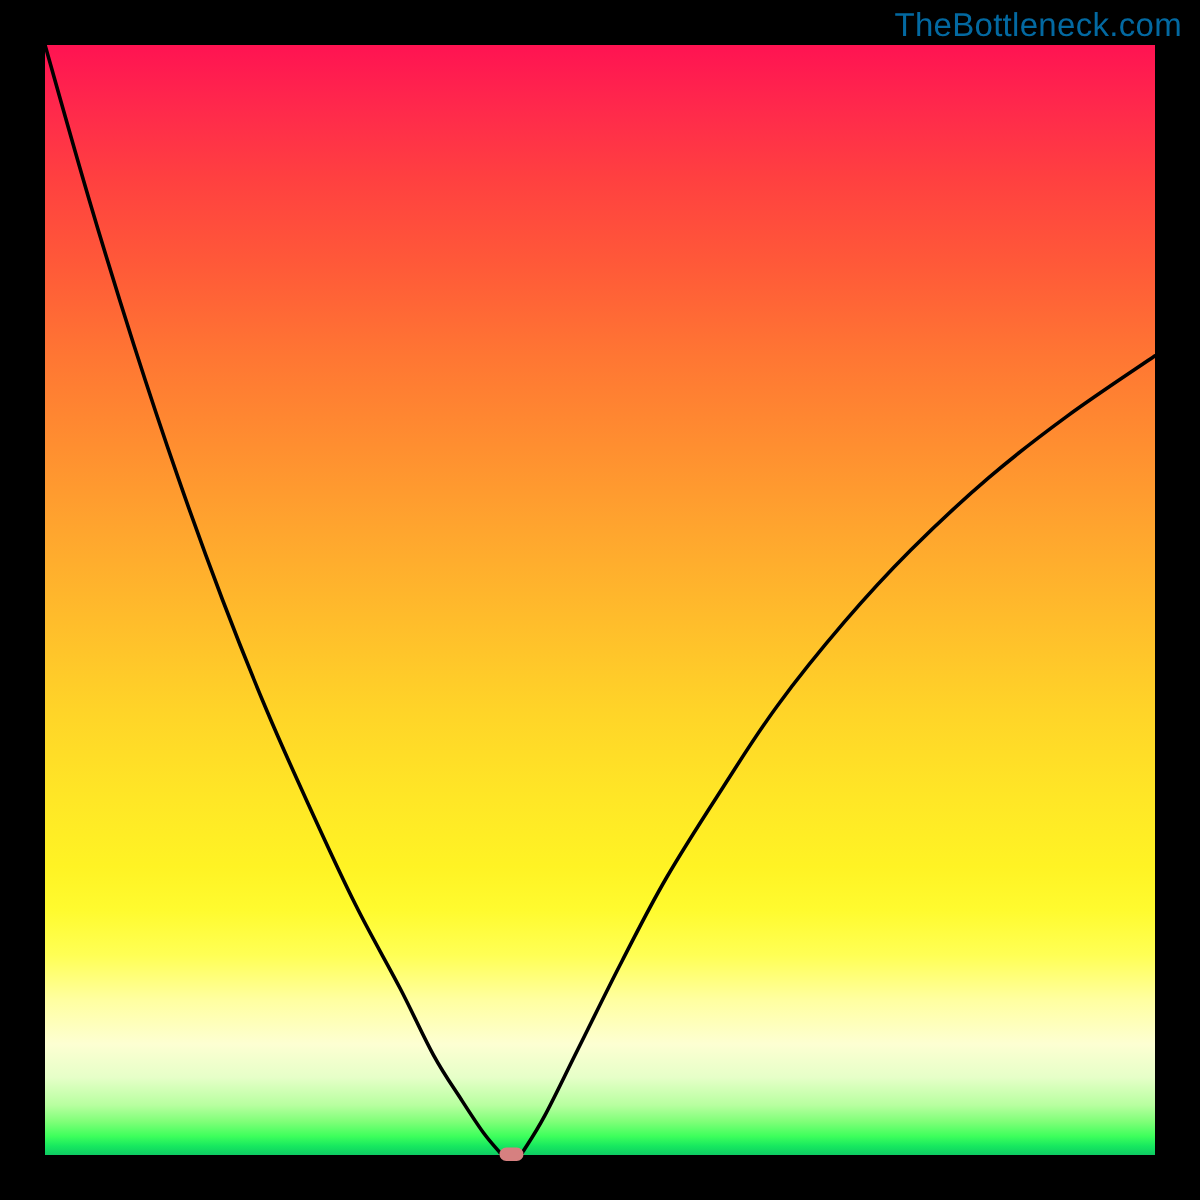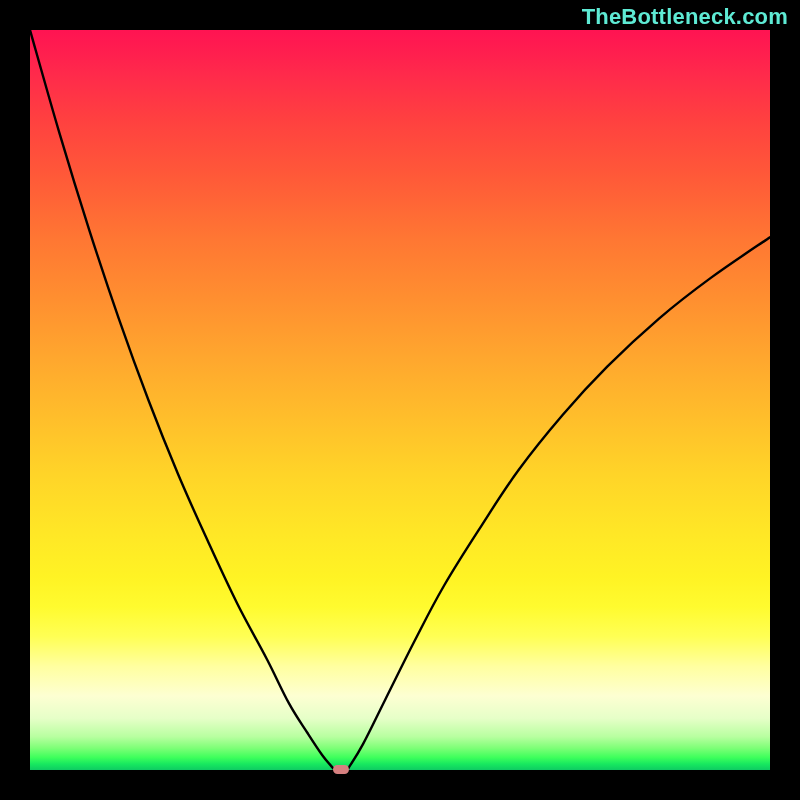--- a/index.html
+++ b/index.html
@@ -57,23 +57,23 @@
   }
   .marker {
     position: absolute;
     background: #d68080;
     border-radius: 5px;
   }
   .watermark {
     position: absolute;
     top: 4px;
     right: 12px;
-    color: #5eead4;
+    color: #0369a1;
     font-size: 22px;
-    font-weight: 700;
+    font-weight: 400;
     letter-spacing: 0.2px;
     pointer-events: none;
   }
 </style>
 </head>
 <body>
 
 <div class="outer">
   <div class="plot">
     <svg class="curves" viewBox="0 0 740 740" preserveAspectRatio="none">

